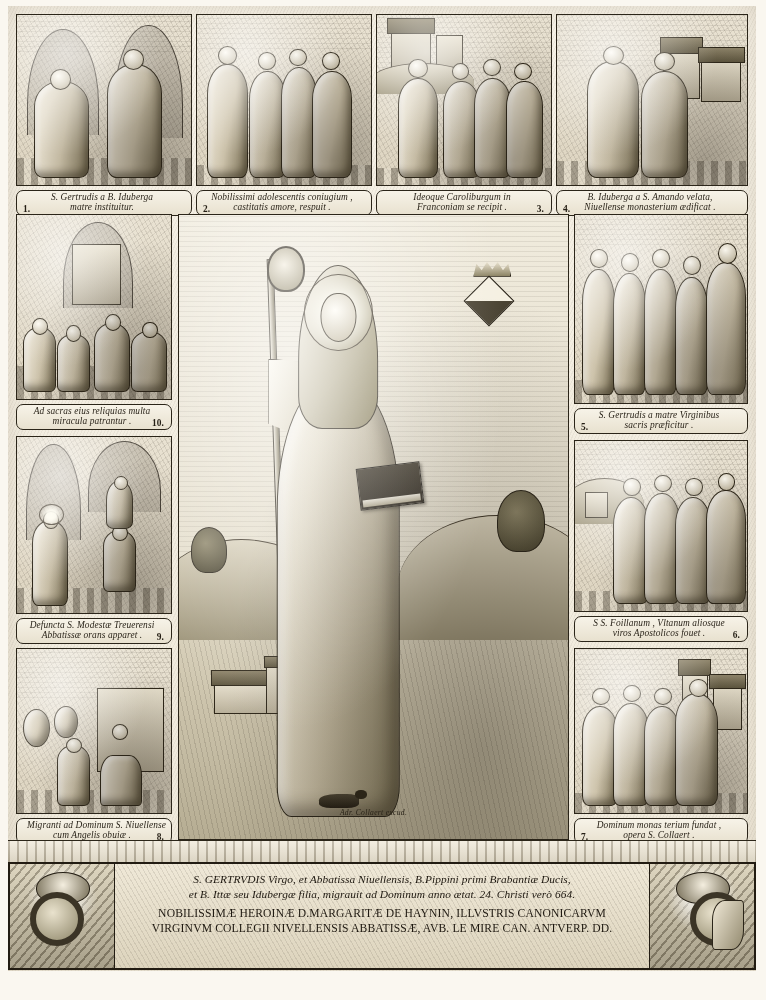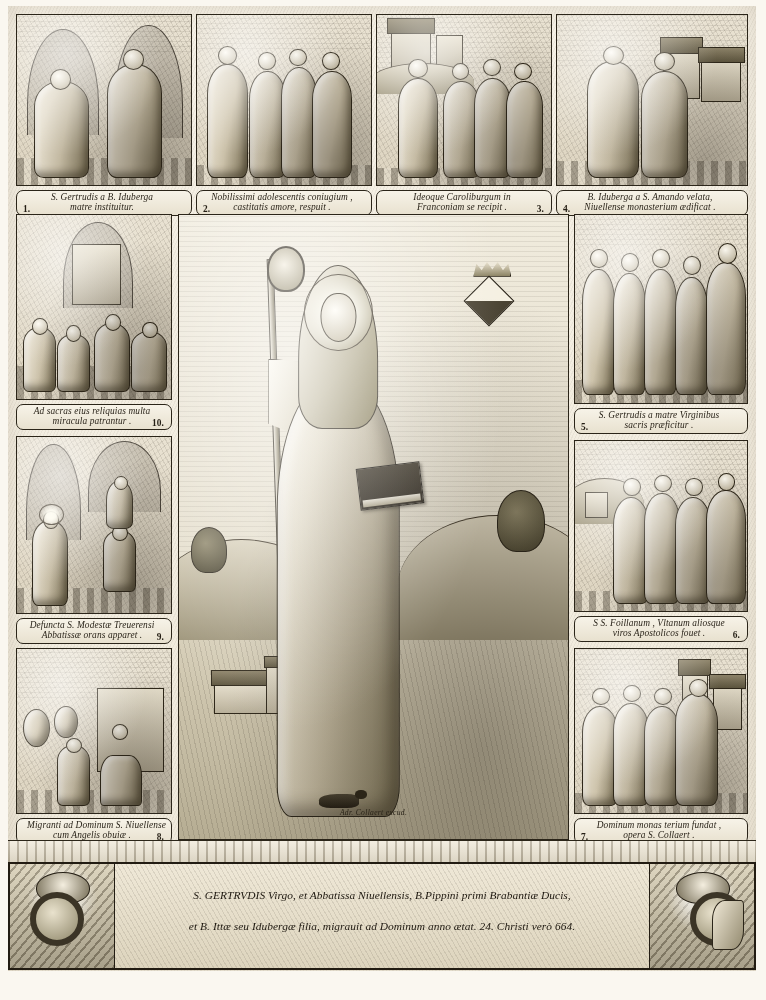--- a/index.html
+++ b/index.html
@@ -348,21 +348,21 @@
     box-sizing: border-box;
     padding: 8px 8px 6px 8px;
     text-align: center;
     color: #1e1810;
   }
   #inscription .blk1 {
     font-size: 11.4px;
     line-height: 14.6px;
     letter-spacing: 0.05px;
   }
-  #inscription .blk1 .ln { display: block; white-space: nowrap; margin-top: 16px; }
+  #inscription .blk1 .ln { display: block; white-space: nowrap; }
   #inscription .blk1 .it { font-style: italic; }
   #inscription .blk2 {
     margin-top: 5px;
     font-size: 11.6px;
     line-height: 15px;
     font-variant: small-caps;
     letter-spacing: 0.15px;
   }
   #inscription .blk2 .ln { display: block; white-space: nowrap; }
 
@@ -640,20 +640,24 @@
       <div class="mask"></div>
       <div class="ring" style="left:40px;"></div>
       <div class="scroll"></div>
     </div>
 
     <div id="inscription">
       <div class="blk1">
         <span class="ln it">S. GERTRVDIS Virgo, et Abbatissa Niuellensis, B.Pippini primi Brabantiæ Ducis,</span>
         <span class="ln it">et B. Ittæ seu Idubergæ filia, migrauit ad Dominum anno ætat. 24. Christi verò 664.</span>
       </div>
+      <div class="blk2">
+        <span class="ln">NOBILISSIMÆ HEROINÆ D.MARGARITÆ DE HAYNIN, ILLVSTRIS CANONICARVM</span>
+        <span class="ln">VIRGINVM COLLEGII NIVELLENSIS ABBATISSÆ, AVB. LE MIRE CAN. ANTVERP. DD.</span>
+      </div>
     </div>
   </div>
 
   <div id="pencil">
     <span class="p1"></span>
     <span class="p2"></span>
   </div>
 
 </div>
 

